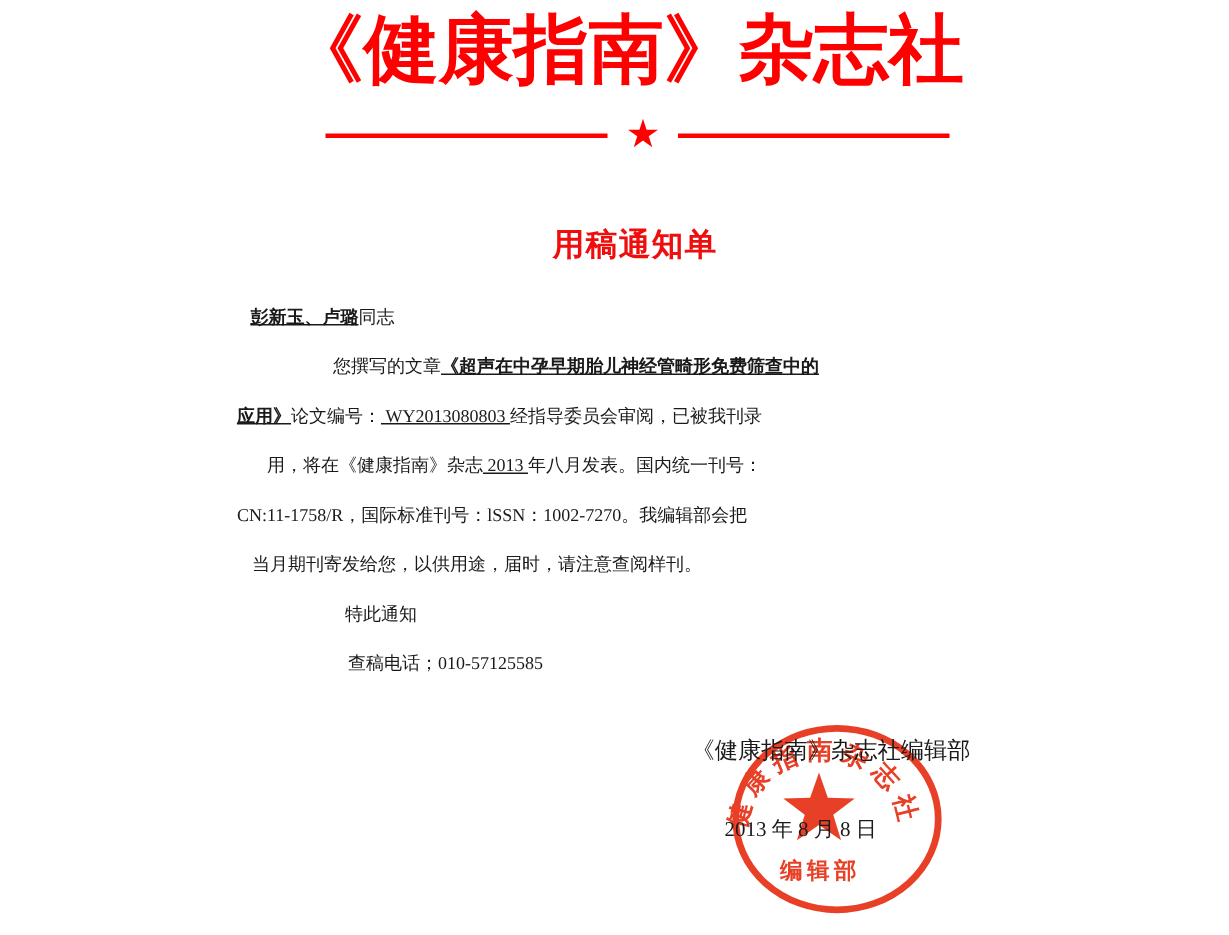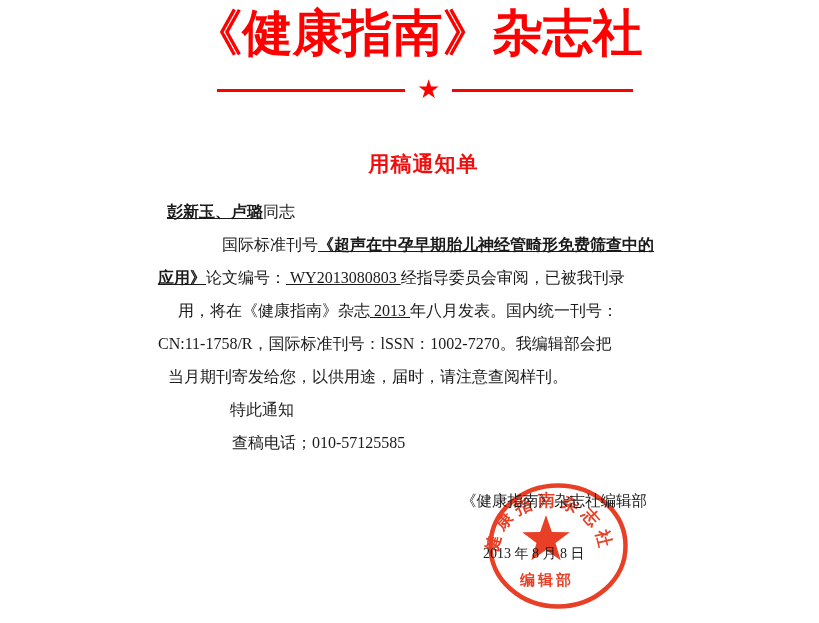--- a/index.html
+++ b/index.html
@@ -28,21 +28,21 @@
   .subtitle {
     position:absolute; top:150px; left:14px; width:100%;
     text-align:center; font-size:21px; line-height:28px; font-weight:bold;
     letter-spacing:1px; color:#ef0e0e;
     font-family:"Liberation Sans","DejaVu Sans",sans-serif;
   }
 
   
   .body-block {
     position:absolute; left:158px; top:195px; width:494px;
-    font-size:16px; z-index:2;
+    font-size:12px; z-index:2;
   }
   .line { height:33px; line-height:33px; white-space:nowrap; }
   .greeting { margin-left:9px; }
   .names { font-weight:bold; text-decoration:underline; }
   .l1 { margin-left:64px; }
   .l3 { margin-left:20px; }
   .l4 { }
   .l5 { margin-left:10px; }
   .closing { margin-left:72px; }
   .phone   { margin-left:74px; }
@@ -81,21 +81,21 @@
     <span class="seg left"></span>
     <span class="star">★</span>
     <span class="seg right"></span>
   </div>
 
   <div class="subtitle">用稿通知单</div>
 
   <div class="body-block">
     <div class="line greeting"><span class="names">彭新玉、卢璐</span><span>同志</span></div>
 
-    <div class="line l1"><span>国际标准刊号</span><span class="bu">《超声在中孕早期胎儿神经管畸形免费筛查中的</span></div>
+    <div class="line l1"><span>您撰写的文章</span><span class="bu">《超声在中孕早期胎儿神经管畸形免费筛查中的</span></div>
 
     <div class="line l2"><span class="bu">应用》</span><span>论文编号：</span><span class="u"> WY2013080803 </span><span>经指导委员会审阅，已被我刊录</span></div>
 
     <div class="line l3"><span>用，将在《健康指南》杂志</span><span class="u"> 2013 </span><span>年八月发表。国内统一刊号：</span></div>
 
     <div class="line l4">CN:11-1758/R，国际标准刊号：lSSN：1002-7270。我编辑部会把</div>
 
     <div class="line l5">当月期刊寄发给您，以供用途，届时，请注意查阅样刊。</div>
 
     <div class="line closing">特此通知</div>

